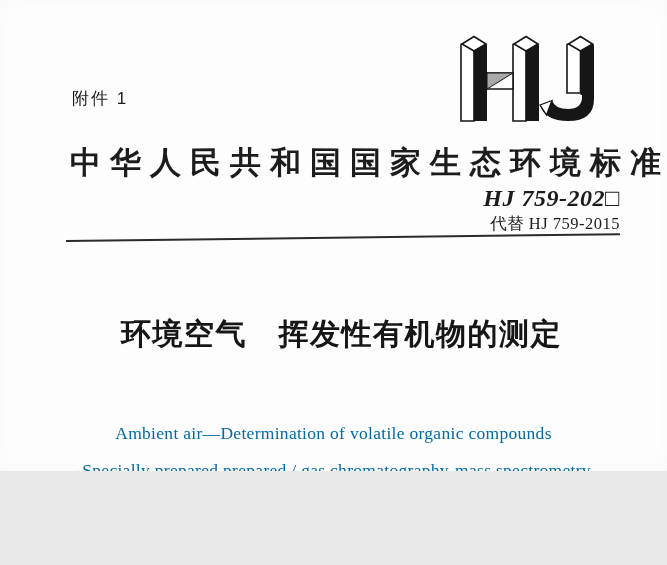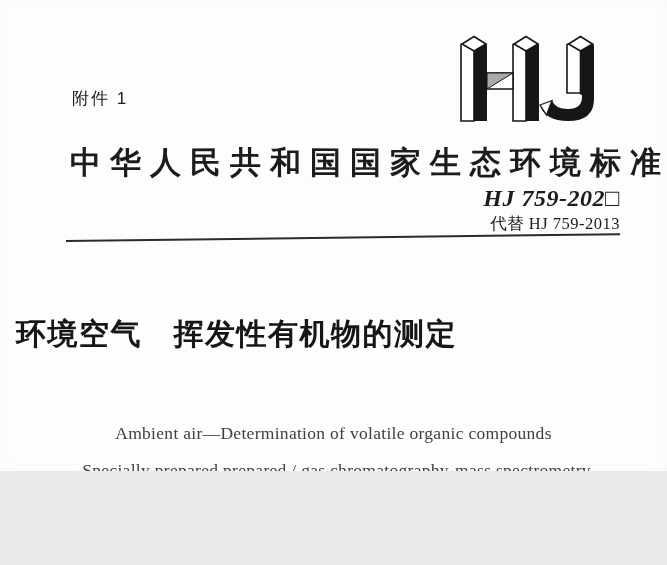--- a/index.html
+++ b/index.html
@@ -44,33 +44,34 @@
     font-size:16.5px;line-height:25px;letter-spacing:0.5px;
   }
   .rule{
     position:absolute;left:66px;top:240px;width:554px;height:2px;
     background:#2b2b2b;
     transform:rotate(-0.7deg);
     transform-origin:left center;
   }
   .title-cn{
     position:absolute;left:16px;right:0;top:309px;
+    text-align:center;
     font-family:"Liberation Sans","DejaVu Sans",sans-serif;
     font-weight:bold;
     font-size:30px;
     letter-spacing:1.5px;
     line-height:49px;
     color:#161616;
   }
   .title-en1,.title-en2{
     position:absolute;left:0;right:0;
     text-align:center;
     font-size:17.5px;
     letter-spacing:0.3px;
-    color:#404040;
+    color:#0369a1;
   }
   .title-en1{top:423px;}
   .title-en2{top:460px;}
   .draft{
     position:absolute;left:24px;right:14px;top:499px;
     text-align:center;
     font-family:"Liberation Sans","DejaVu Sans",sans-serif;
     font-weight:bold;
     font-size:19px;
     letter-spacing:1px;
@@ -104,21 +105,21 @@
       <polygon points="17,1.5 29,9 17,16 5,9" fill="#ffffff" stroke="#161616" stroke-width="1.6"></polygon>
       <polygon points="69,1.5 81,9 69,16 57,9" fill="#ffffff" stroke="#161616" stroke-width="1.6"></polygon>
       <polygon points="123.5,1.5 135.5,9 123.5,16 111.5,9" fill="#ffffff" stroke="#161616" stroke-width="1.6"></polygon>
     </svg>
   </div>
 
   <h1 class="header-title">中华人民共和国国家生态环境标准</h1>
 
   <div class="std-block">
     <div class="std-number">HJ 759-202□</div>
-    <div class="replaces">代替 HJ 759-2013</div>
+    <div class="replaces">代替 HJ 759-2015</div>
   </div>
 
   <div class="rule"></div>
 
   <div class="title-cn">
     <div>环境空气　挥发性有机物的测定</div>
   </div>
 
   <div class="title-en1">Ambient air—Determination of volatile organic compounds</div>
 

